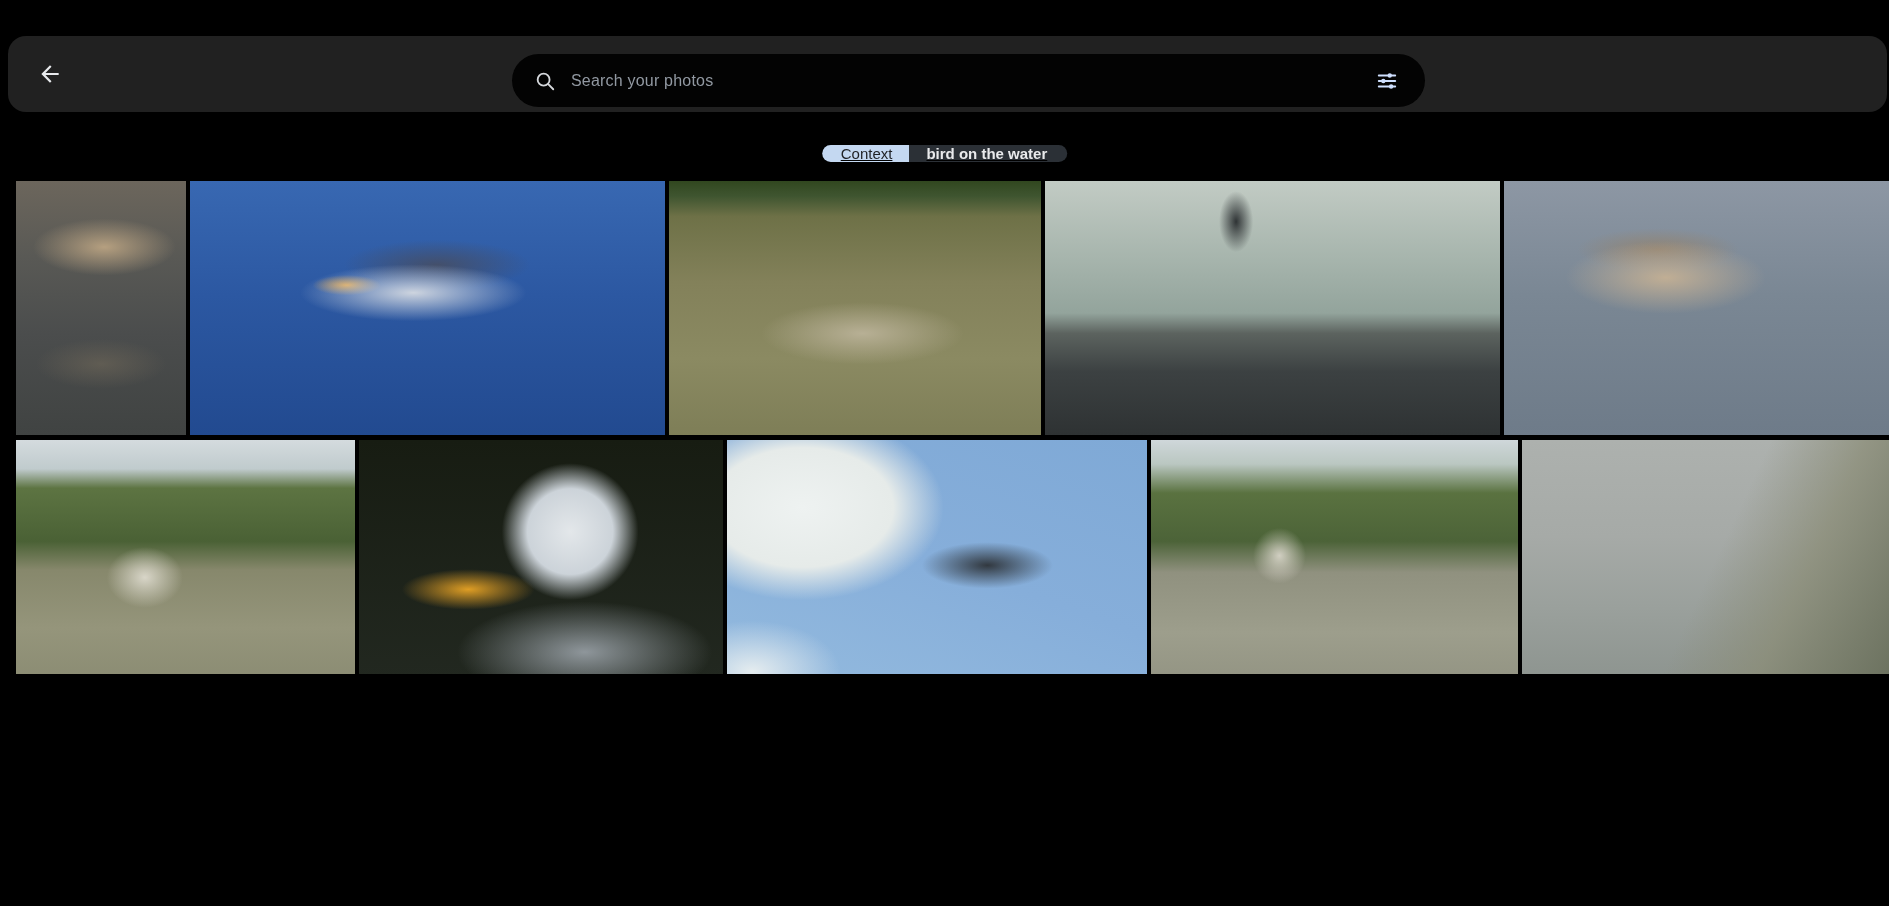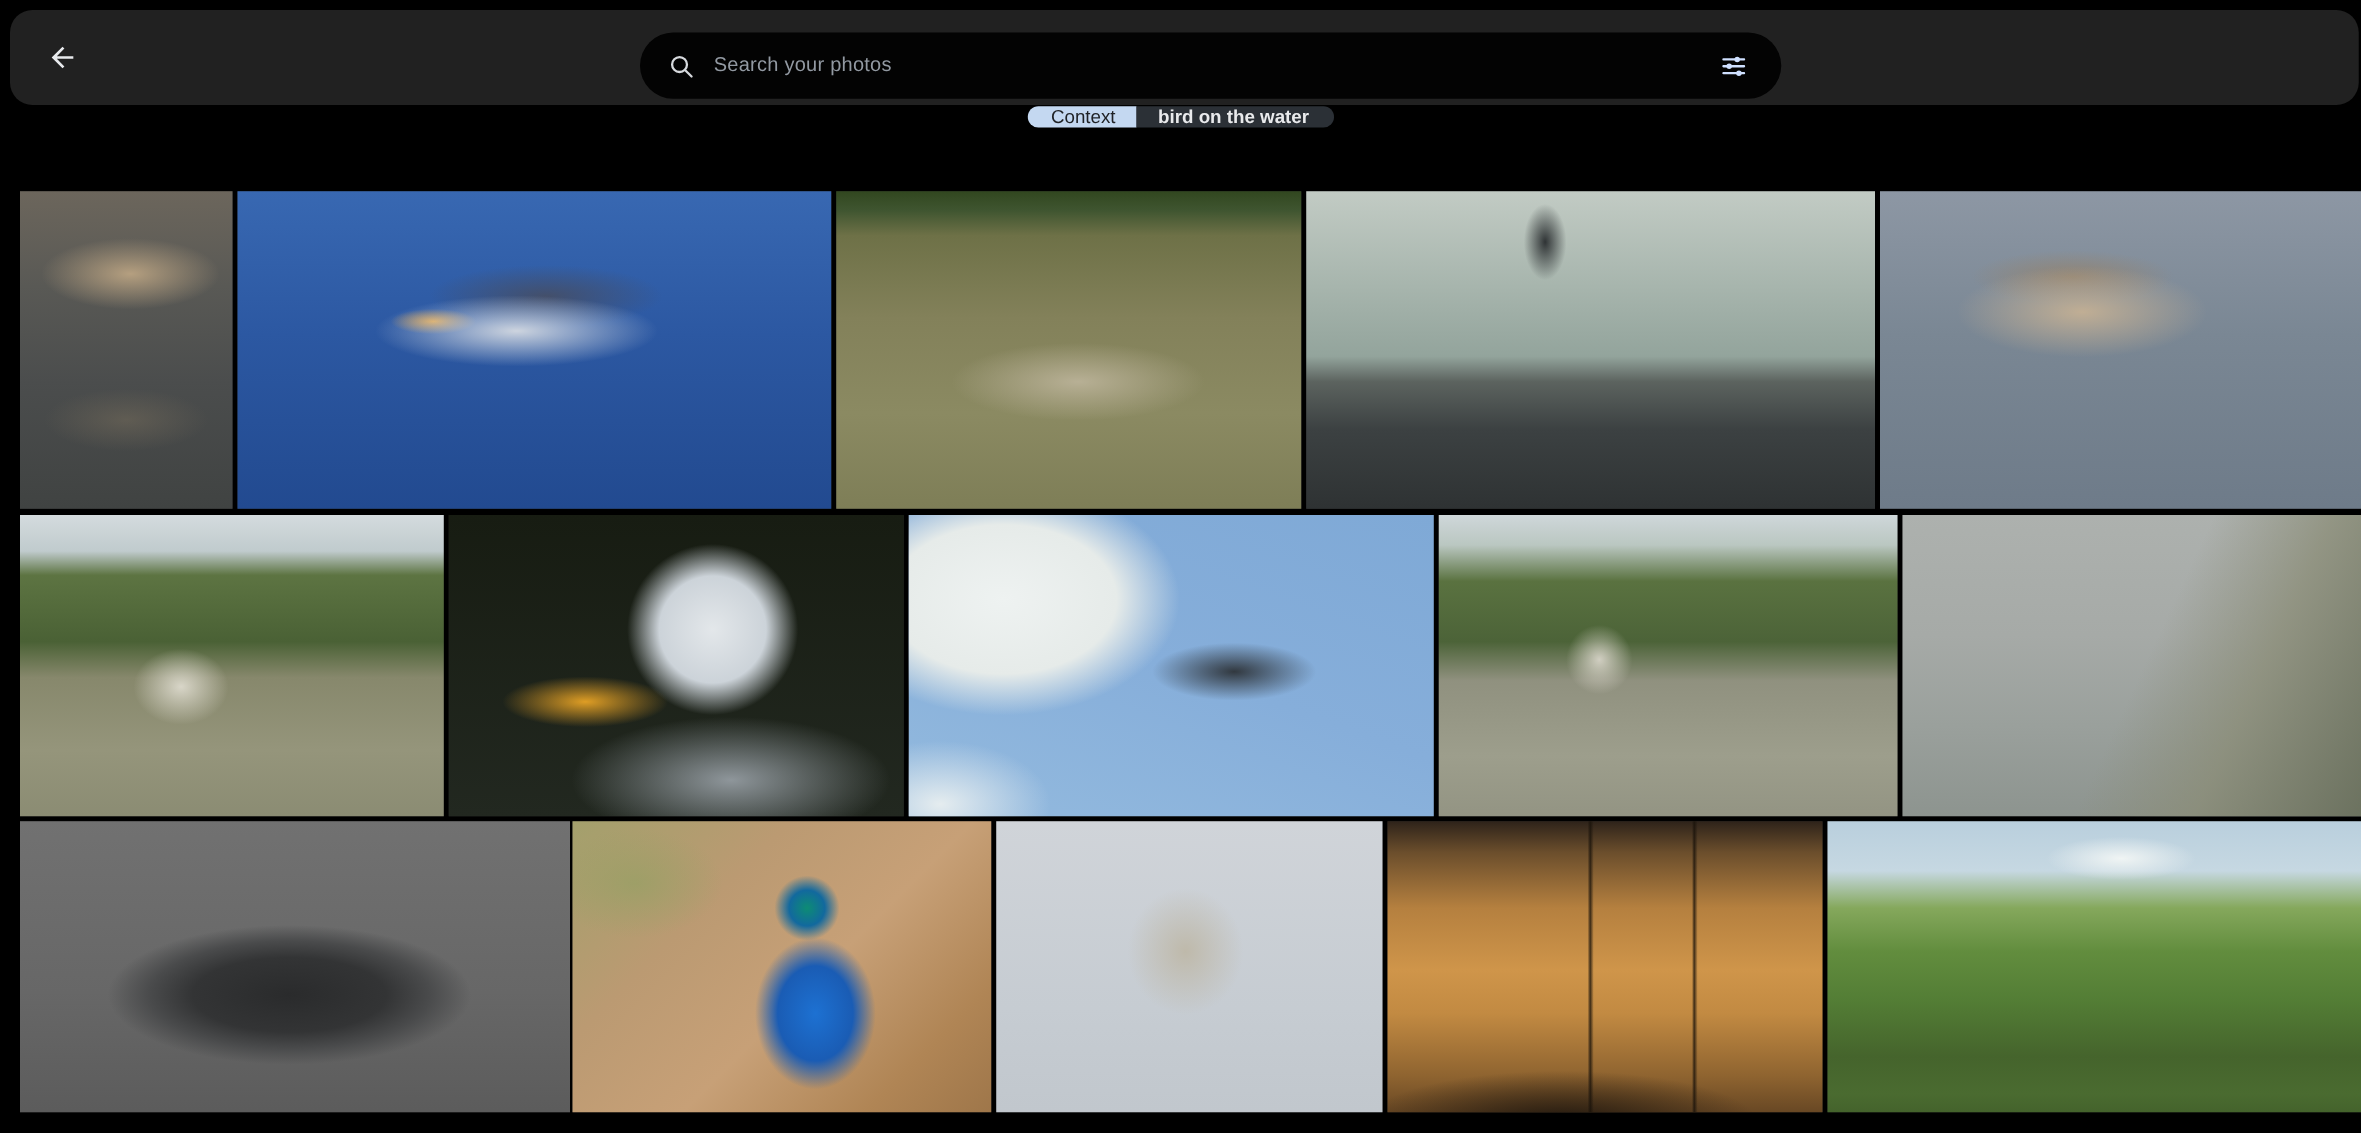--- a/index.html
+++ b/index.html
@@ -12,22 +12,22 @@
     --filter-icon:#cfe0ff;
     --chip-context-bg:#c4d8f1;
     --chip-context-text:#1f2125;
     --chip-query-bg:#2b3036;
     --chip-query-text:#e9eaec;
   }
   *{margin:0;padding:0;box-sizing:border-box;}
   html,body{background:#000;}
   body{font-family:"Liberation Sans", sans-serif;}
   .stage{
-    position:relative;width:1889px;height:890px;
-    background:var(--page-bg);overflow:hidden;
+    position:relative;width:1889px;height:646px;
+    background:var(--page-bg);overflow:hidden;margin-top:28px;
   }
   
   .topbar{
     position:absolute;left:8px;top:8px;right:2px;height:76px;
     background:var(--topbar-bg);border-radius:18px;
   }
   .back-btn{
     position:absolute;left:18px;top:14px;width:48px;height:48px;
     border:none;background:transparent;border-radius:50%;
     display:flex;align-items:center;justify-content:center;cursor:pointer;
@@ -49,22 +49,22 @@
   .search-input::placeholder{color:var(--placeholder-text);opacity:1;}
   .filters-btn{
     flex:0 0 auto;width:36px;height:36px;border:none;background:transparent;
     display:flex;align-items:center;justify-content:center;cursor:pointer;border-radius:50%;
   }
   .filters-btn svg{width:22px;height:22px;}
   .filters-btn line{stroke:var(--filter-icon);stroke-width:2;stroke-linecap:round;}
   .filters-btn circle{fill:var(--filter-icon);}
   
   .chip-row{
-    position:absolute;top:85px;left:50%;transform:translateX(-50%);
-    height:36px;display:flex;align-items:flex-start;
+    position:absolute;top:98px;left:50%;transform:translateX(-50%);
+    height:36px;display:flex;align-items:flex-end;text-decoration:underline;
   }
   .chip{
     display:flex;align-items:center;border:none;cursor:pointer;
     font-family:"Liberation Sans",sans-serif;font-size:15px;white-space:nowrap;
   }
   .chip.context{
     background:var(--chip-context-bg);color:var(--chip-context-text);
     border-radius:18px 0 0 18px;padding:0 17px 0 19px;font-weight:500;
   }
   .chip.query{

